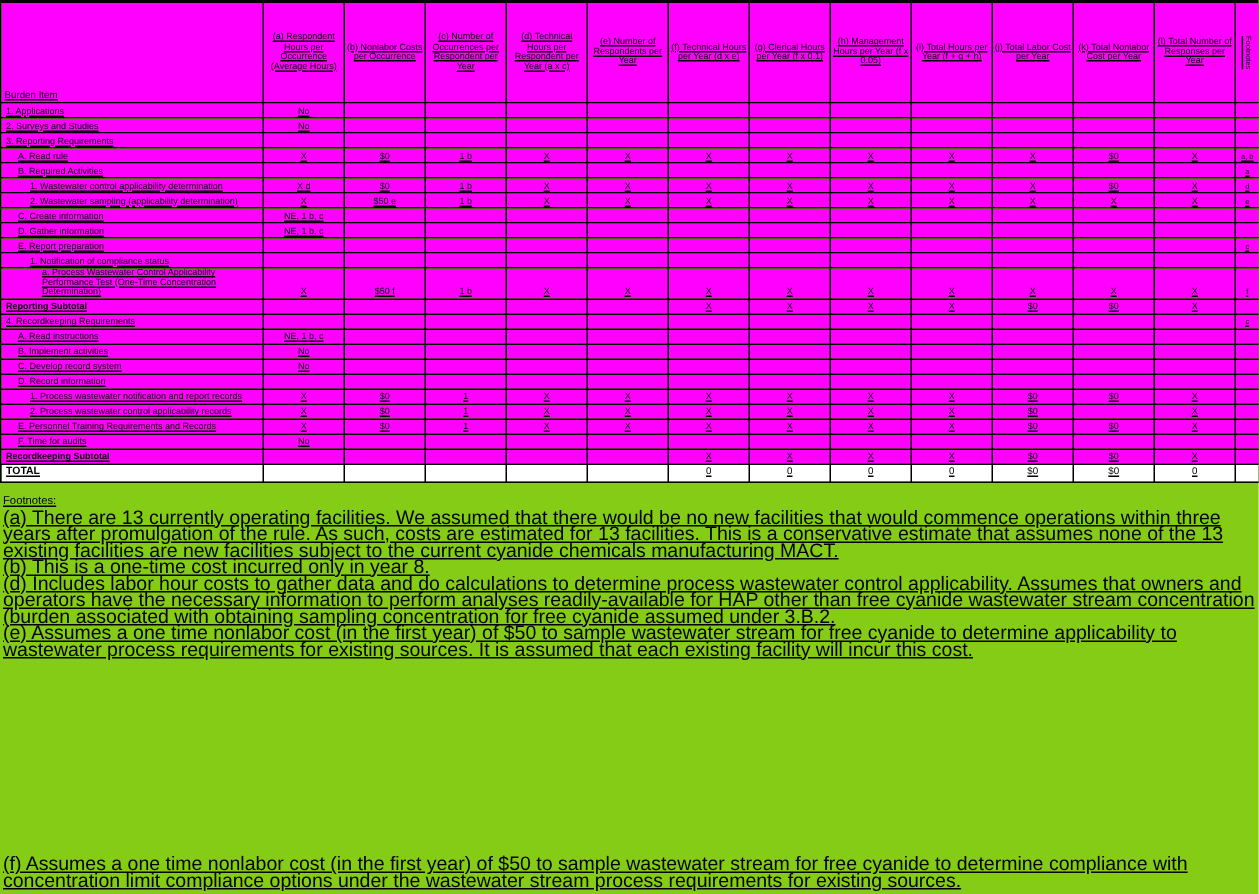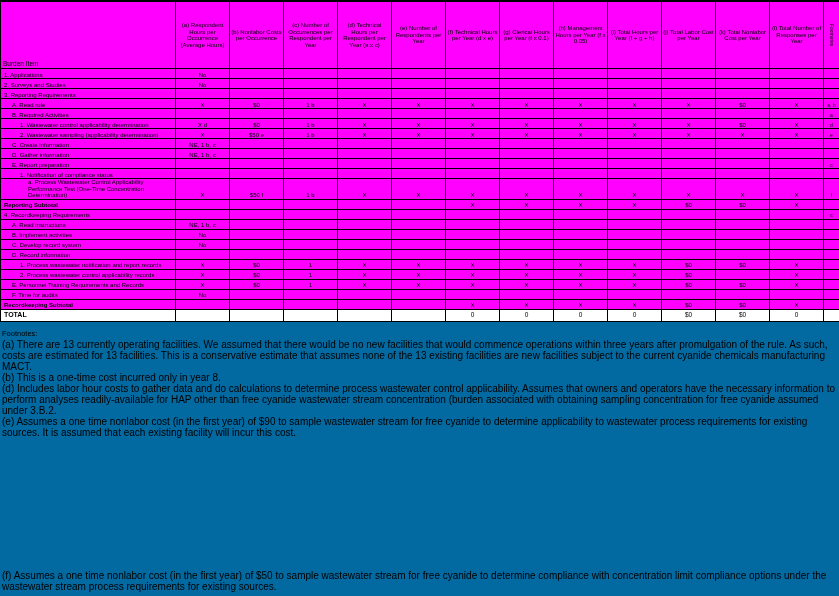--- a/index.html
+++ b/index.html
@@ -1,17 +1,17 @@
 <!DOCTYPE html>
 <html><head>
 <meta charset="utf-8">
 <style>
   html,body { margin:0; padding:0; background:#fff; }
   body { width:839px; height:596px; font-family:"Liberation Sans", sans-serif; color:#000; overflow:hidden; }
-  .page { width:839px; height:596px; display:flex; flex-direction:column; background:#0369a1; }
+  .page { width:839px; height:596px; display:flex; flex-direction:column; background:#84cc16;text-decoration:underline; }
 
   table.burden { border-collapse:collapse; table-layout:fixed; width:839px; border-top:2px solid #000; }
   table.burden th, table.burden td {
     border:1px solid #000;
     background:#FF00FF;
     font-size:6px;
     line-height:6.5px;
     padding:0 1px;
     color:#000;
     font-weight:normal;
@@ -25,21 +25,21 @@
   table.burden td.label { text-align:left; vertical-align:bottom; }
   table.burden td.val { text-align:center; vertical-align:bottom; }
   table.burden td.note { font-size:5px; padding:0; }
   tr.subtotal-row td.label { font-weight:bold; }
   tr.total-row td { background:#fff; height:11px; }
   tr.total-row td.label { font-weight:bold; font-size:7px; vertical-align:middle; }
   tr.total-row td.val { font-size:6.5px; vertical-align:middle; }
 
   .footnotes { margin-top:6px; padding:0 2px; }
   .footnote-heading { font-size:7.5px; line-height:11px; }
-  .footnote { font-size:10px; line-height:11px; }
+  .footnote { font-size:13px; line-height:11px; }
   .spacer { flex:1 1 auto; }
   .footnote-bottom { padding:0 2px 4px 2px; }
 </style>
 </head>
 <body>
 
 <div class="page">
 
   <table class="burden">
     <colgroup id="table-cols">
@@ -463,21 +463,21 @@
         </tr>
       </tbody>
   </table>
 
   <div class="footnotes">
     <div class="footnote-heading">Footnotes:</div>
     <div id="footnotes-list">
         <div class="footnote">(a) There are 13 currently operating facilities. We assumed that there would be no new facilities that would commence operations within three years after promulgation of the rule. As such, costs are estimated for 13 facilities. This is a conservative estimate that assumes none of the 13 existing facilities are new facilities subject to the current cyanide chemicals manufacturing MACT.</div>
         <div class="footnote">(b) This is a one-time cost incurred only in year 8.</div>
         <div class="footnote">(d) Includes labor hour costs to gather data and do calculations to determine process wastewater control applicability. Assumes that owners and operators have the necessary information to perform analyses readily-available for HAP other than free cyanide wastewater stream concentration (burden associated with obtaining sampling concentration for free cyanide assumed under 3.B.2.</div>
-        <div class="footnote">(e) Assumes a one time nonlabor cost (in the first year) of $90 to sample wastewater stream for free cyanide to determine applicability to wastewater process requirements for existing sources. It is assumed that each existing facility will incur this cost.</div>
+        <div class="footnote">(e) Assumes a one time nonlabor cost (in the first year) of $50 to sample wastewater stream for free cyanide to determine applicability to wastewater process requirements for existing sources. It is assumed that each existing facility will incur this cost.</div>
       </div>
   </div>
 
   <div class="spacer"></div>
 
   <div class="footnote-bottom">
     <div class="footnote">(f) Assumes a one time nonlabor cost (in the first year) of $50 to sample wastewater stream for free cyanide to determine compliance with concentration limit compliance options under the wastewater stream process requirements for existing sources.</div>
   </div>
 
 </div>

